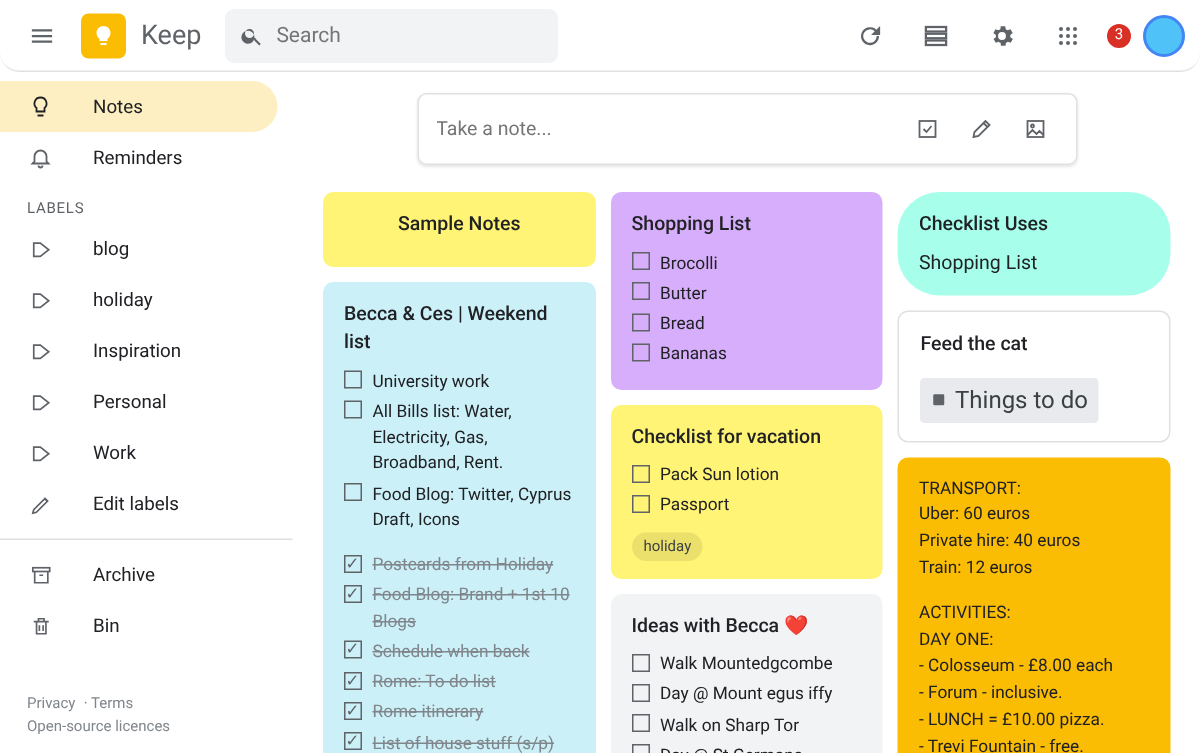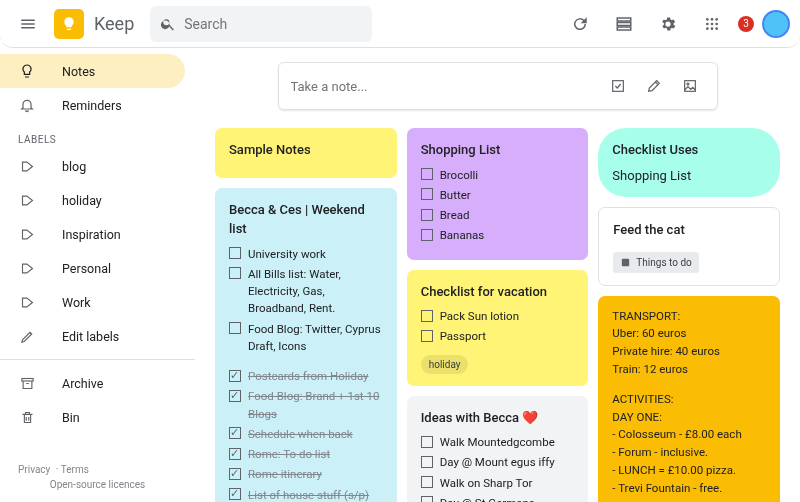--- a/index.html
+++ b/index.html
@@ -16,46 +16,46 @@
 .avatar { width: 28px; height: 28px; border-radius: 50%; background: #4fc3f7; border: 2px solid #4285f4; }
 .layout { display: flex; height: calc(100% - 48px); }
 .sidebar { width: 195px; padding-top: 6px; display: flex; flex-direction: column; }
 .navitem { display: flex; align-items: center; gap: 26px; height: 34px; padding: 0 18px; border-radius: 0 17px 17px 0; font-size: 12.5px; color: #202124; cursor: pointer; margin-right: 10px; }
 .navitem.active { background: #feefc3; }
 .navitem .icn { width: 18px; height: 18px; display: flex; align-items: center; justify-content: center; color: #5f6368; }
 .sectionlabel { font-size: 10px; color: #5f6368; padding: 12px 18px 4px; letter-spacing: 0.5px; }
 .sep { height: 1px; background: #e0e0e0; margin: 6px 0; }
 .footer { margin-top: auto; padding: 8px 18px 12px; font-size: 10px; color: #80868b; }
 .footer span { margin-right: 3px; margin-top: 48px; }
-.footer .row2 { margin-top: 4px; text-align: center; }
+.footer .row2 { margin-top: 4px; }
 .main { flex: 1; overflow-y: auto; padding: 14px 20px; }
 .composer { width: 440px; margin: 0 auto 18px; border: 1px solid #e0e0e0; border-radius: 6px; box-shadow: 0 1px 2px rgba(0,0,0,0.1); display: flex; align-items: center; padding: 8px 12px; gap: 6px; }
 .composer input { border: none; outline: none; flex: 1; font-size: 13px; color: #5f6368; }
 .composer .ic { width: 30px; height: 30px; display: flex; align-items: center; justify-content: center; color: #5f6368; cursor: pointer; border-radius: 50%; }
 .board { display: flex; gap: 10px; }
 .col { flex: 1; display: flex; flex-direction: column; gap: 10px; min-width: 0; }
 .note { border-radius: 7px; padding: 12px 14px; font-size: 12px; line-height: 1.5; }
 .note .title { font-weight: 500; font-size: 13px; margin-bottom: 6px; }
 .note .subtitle { font-size: 13px; color: #202124; }
-.bg-yellow { background: #fff475; }
+.bg-yellow { background: #fff475; text-align: center; }
 .bg-blue { background: #cbf0f8; }
 .bg-purple { background: #d7aefb; }
 .bg-yellow2 { background: #fff475; }
 .bg-grey { background: #f1f3f4; }
 .bg-teal { background: #a7ffeb; border-radius: 28px; }
 .bg-white2 { background: #fff; border: 1px solid #e0e0e0; }
 .bg-orange { background: #fbbc04; }
 .checkline { display: flex; gap: 7px; align-items: flex-start; margin-bottom: 3px; font-size: 11.5px; }
 .checkbox { width: 12px; height: 12px; border: 1.3px solid #5f6368; flex-shrink: 0; margin-top: 1.5px; }
 .checkbox.done { position: relative; }
 .checkbox.done::after { content: '✓'; position: absolute; top: -3px; left: 0; font-size: 11px; color: #5f6368; }
 .done-text { text-decoration: line-through; color: #80868b; }
 .chip { display: inline-block; background: rgba(0,0,0,0.08); border-radius: 10px; padding: 2px 8px; font-size: 10px; color: #3c4043; margin-top: 6px; }
 .cl-title { font-weight: 500; font-size: 13px; margin-bottom: 7px; }
-.things-chip { display: inline-flex; align-items: center; gap: 5px; background: #e8eaed; border-radius: 3px; padding: 3px 7px; font-size: 10px; color: #3c4043; margin-top: 6px; }
+.things-chip { display: inline-flex; align-items: center; gap: 5px; background: #e8eaed; border-radius: 3px; padding: 3px 7px; font-size: 16px; color: #3c4043; margin-top: 6px; }
 .body-text { font-size: 11.5px; line-height: 1.55; }
 </style>
 </head>
 <body>
 
 <div class="header">
   <button class="iconbtn">
       <svg width="18" height="18" viewBox="0 0 24 24" fill="#5f6368">
         <path d="M3 6h18v2H3V6zm0 5h18v2H3v-2zm0 5h18v2H3v-2z"></path>
       </svg>

